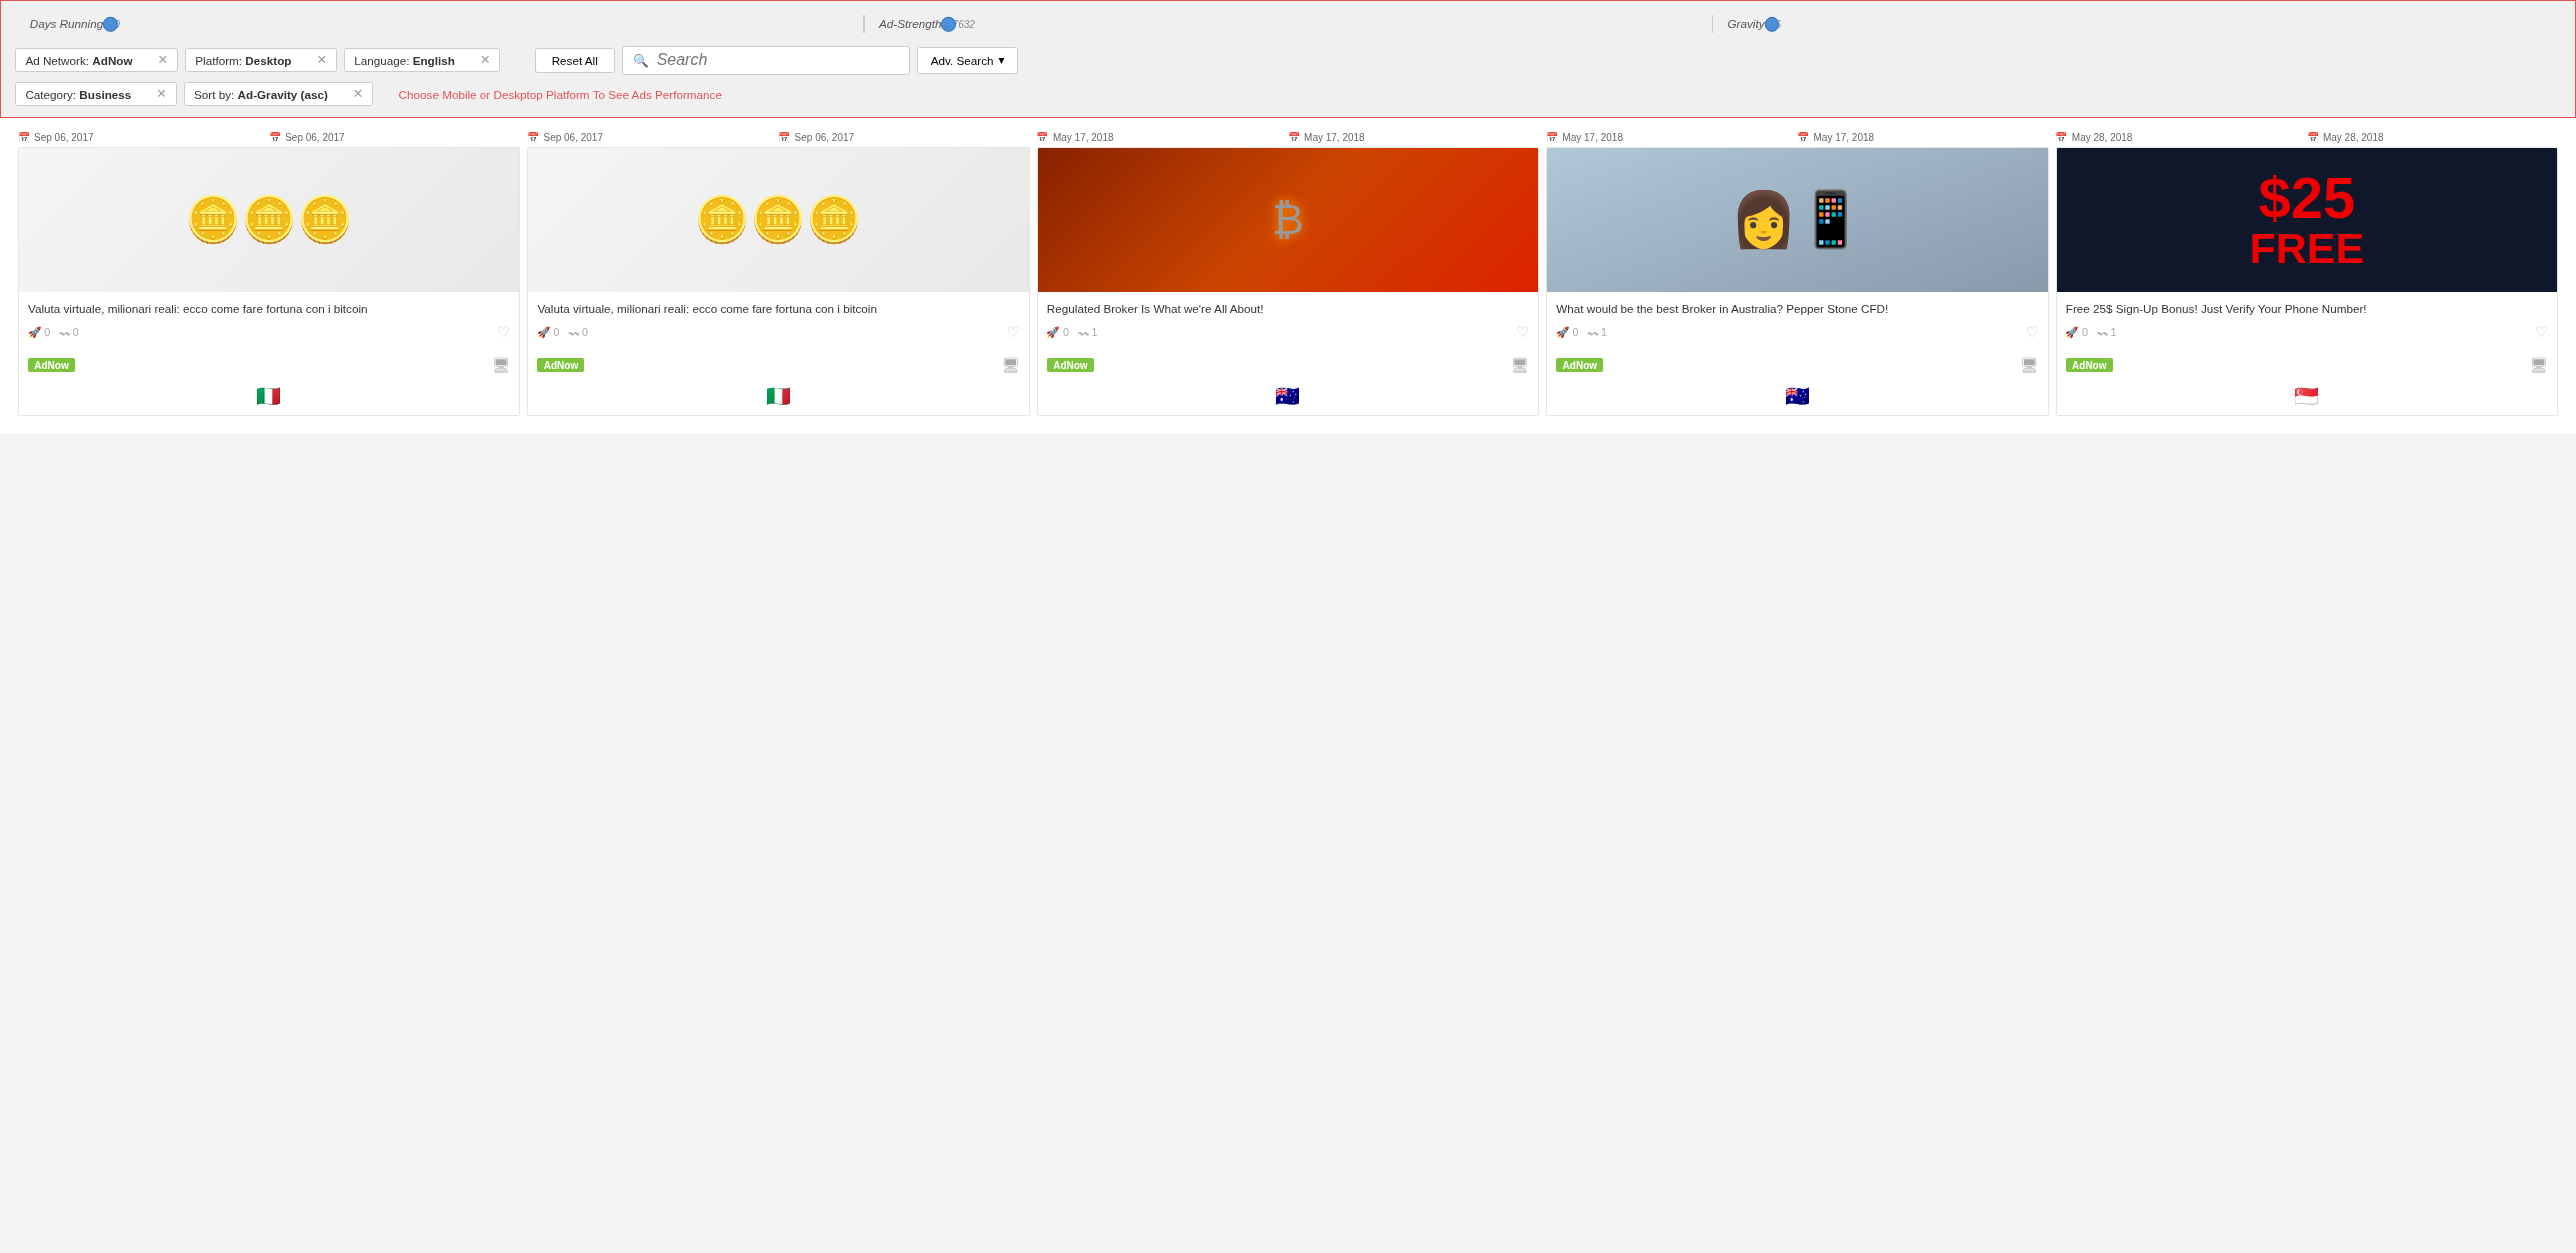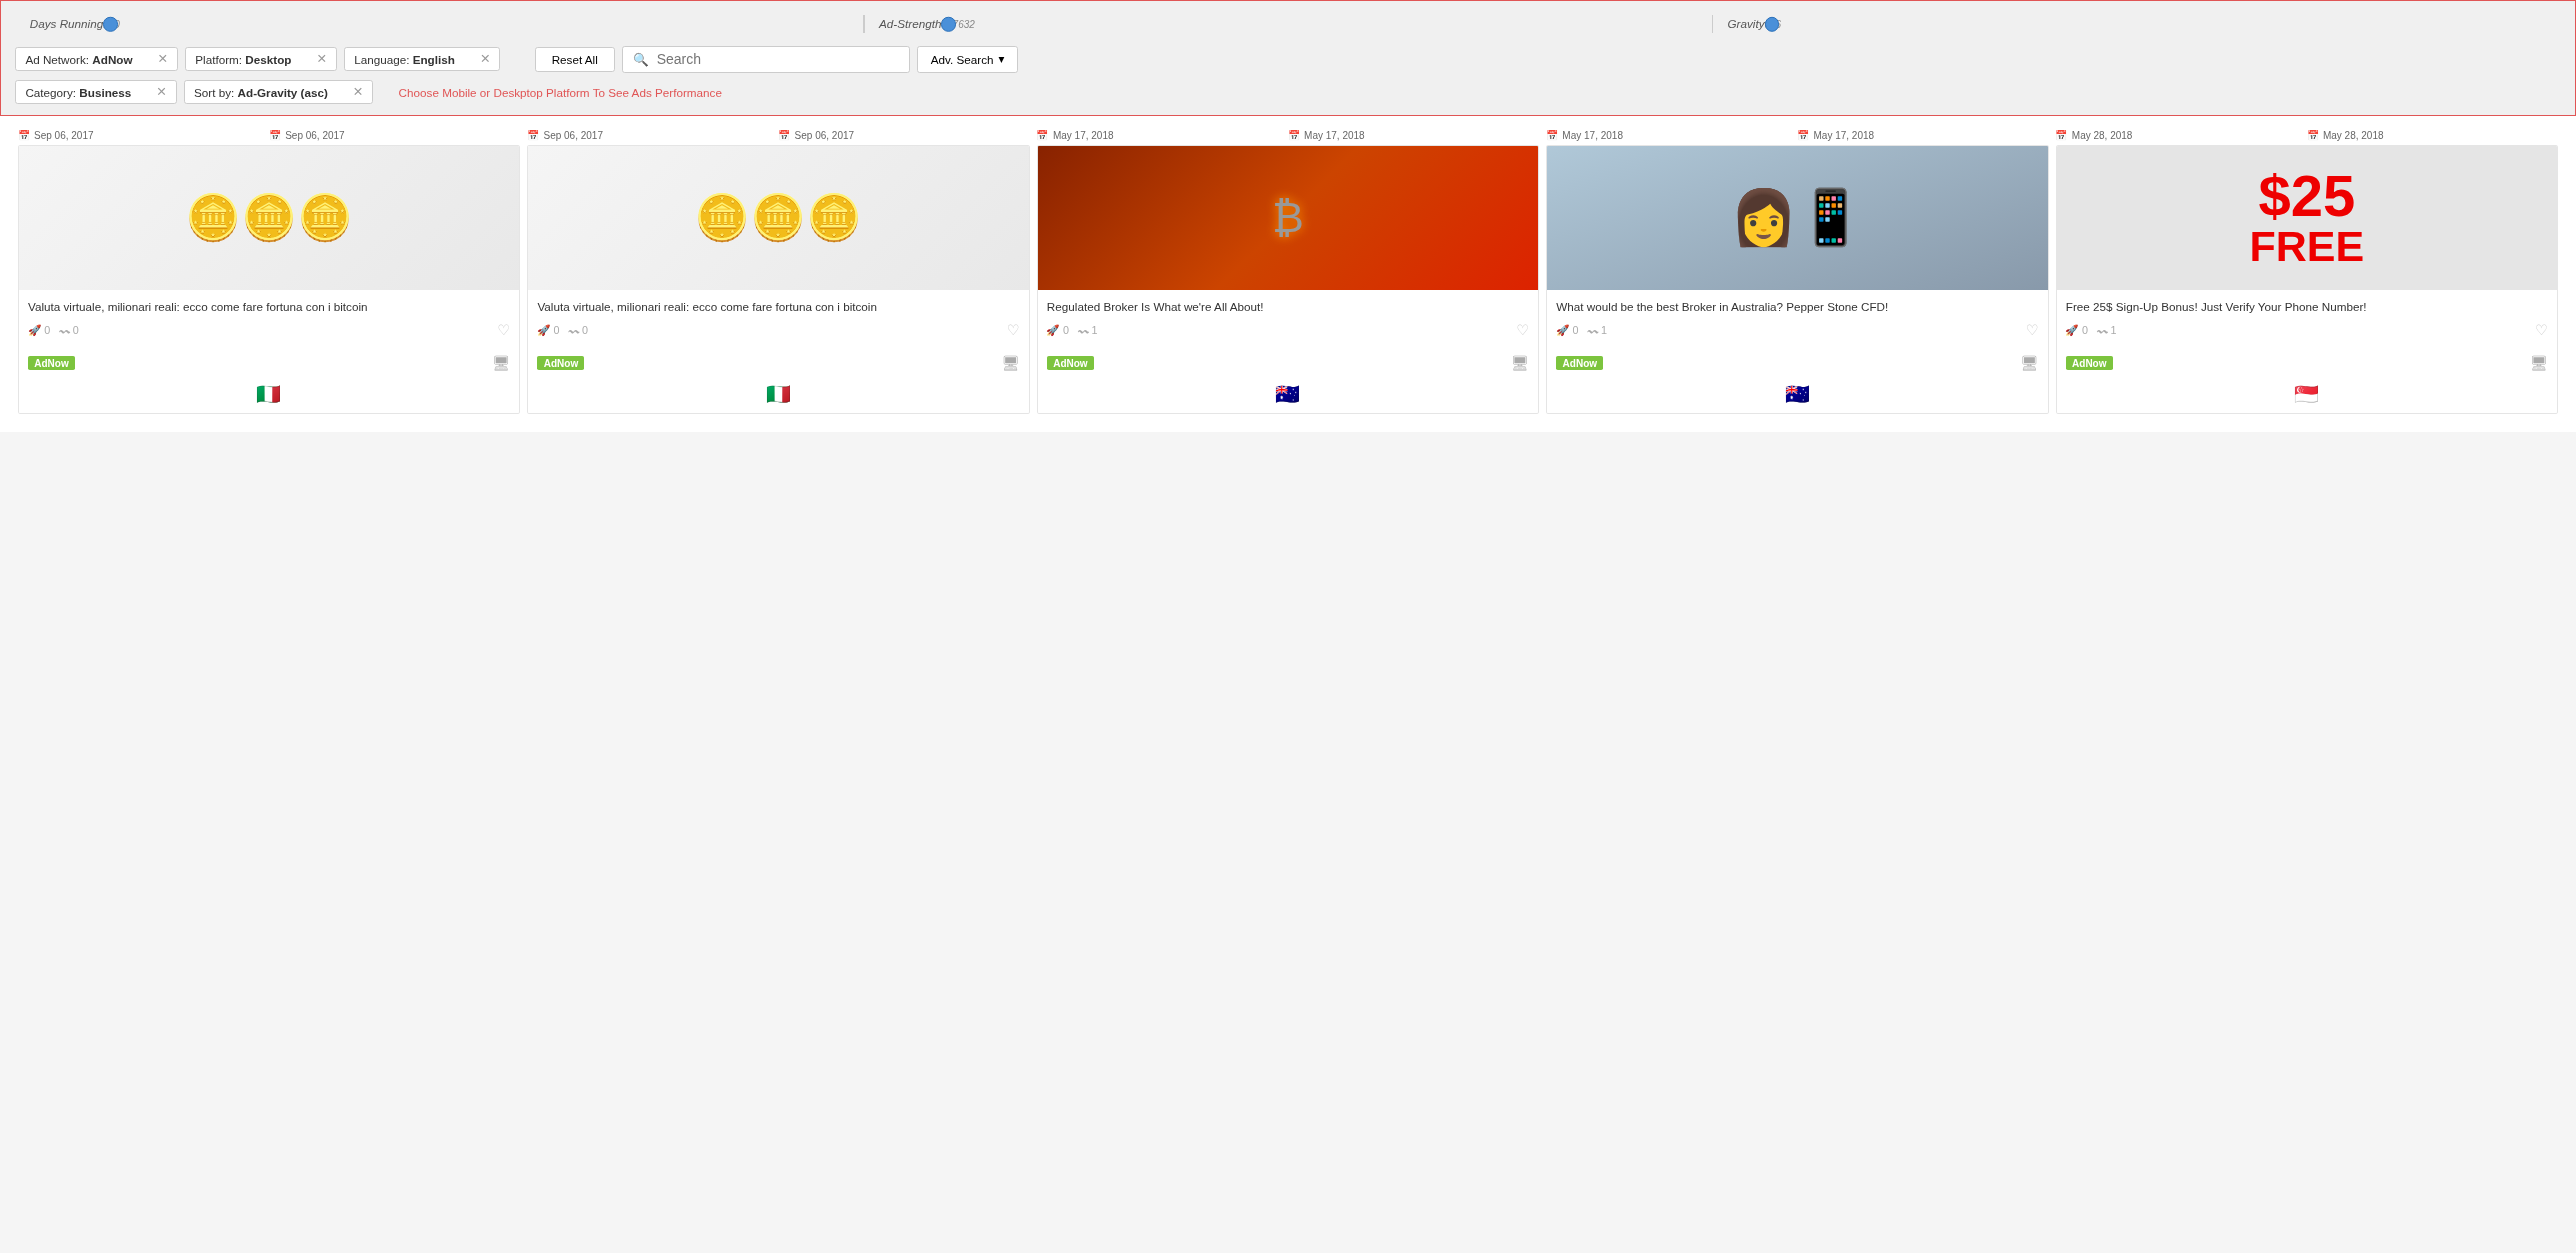--- a/index.html
+++ b/index.html
@@ -53,22 +53,23 @@
       border: 0.9px solid #ccc;
       border-radius: 2.7px;
       padding: 4.5px 10.8px;
       flex: 1;
       max-width: 288px;
       gap: 7.2px;
     }
     .search-box input {
       border: none;
       outline: none;
-      font-size: 14px;
+      font-size: 16px;
       flex: 1;
+      font-style: italic;
     }
     .adv-search-btn {
       background: #fff;
       border: 0.9px solid #ccc;
       border-radius: 2.7px;
       padding: 5.4px 12.6px;
       cursor: pointer;
       font-size: 11.7px;
       display: flex;
       align-items: center;
@@ -177,21 +178,21 @@
 
     
     .img-bitcoin-hand {
       background: linear-gradient(135deg, #f5f5f5 0%, #e8e8e8 100%);
       display: flex;
       align-items: center;
       justify-content: center;
       font-size: 36px;
     }
     .img-25free {
-      background: #e5e5e5;
+      background: #0f172a;
       display: flex;
       flex-direction: column;
       align-items: center;
       justify-content: center;
       font-weight: 900;
       font-size: 47px;
       color: #e00;
       line-height: 1;
     }
 

